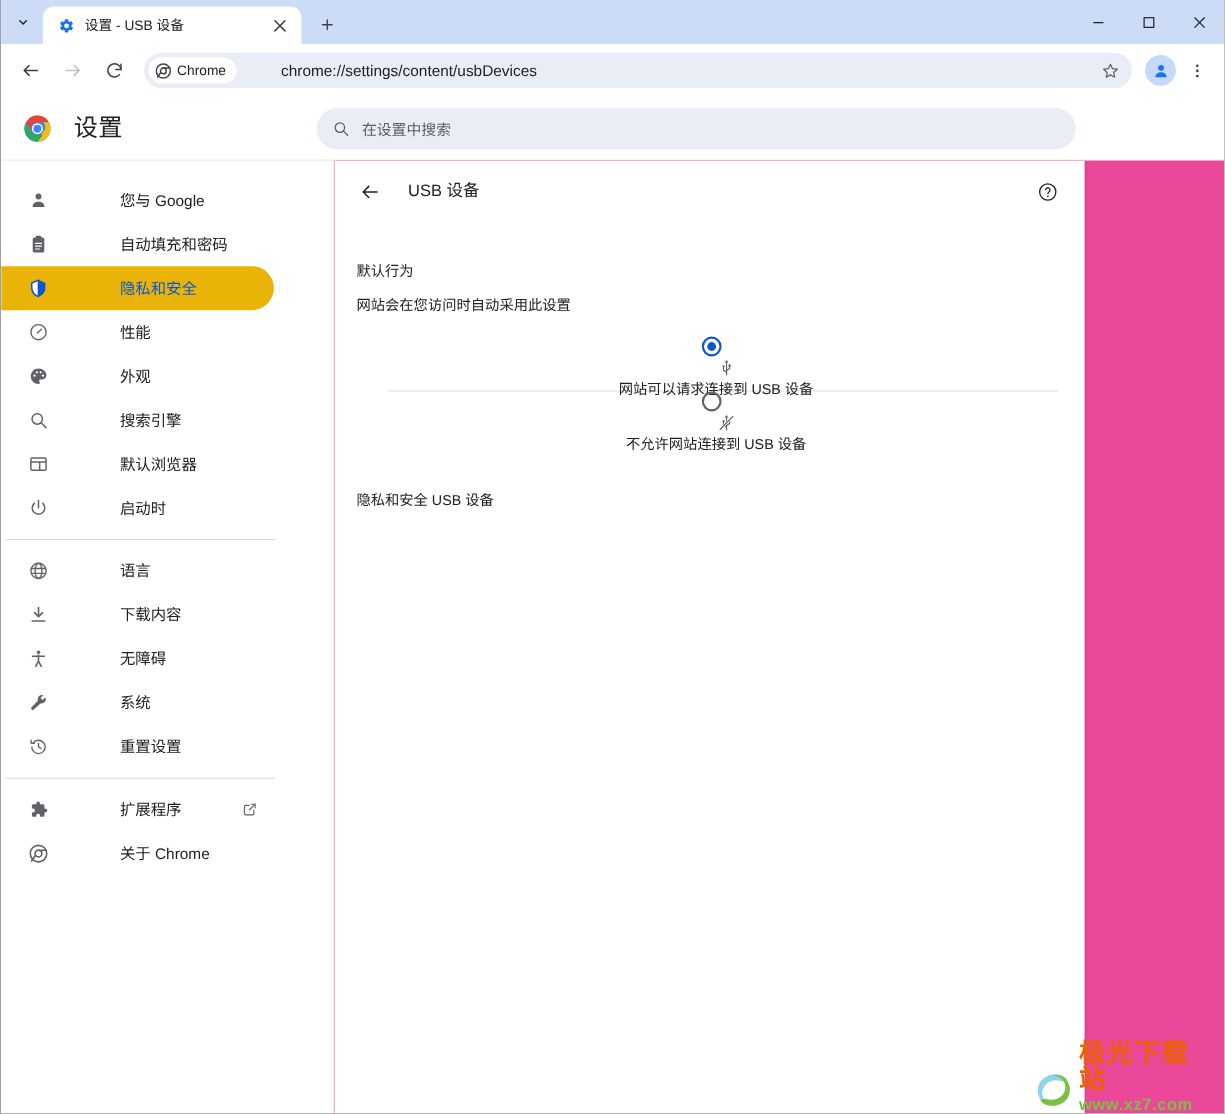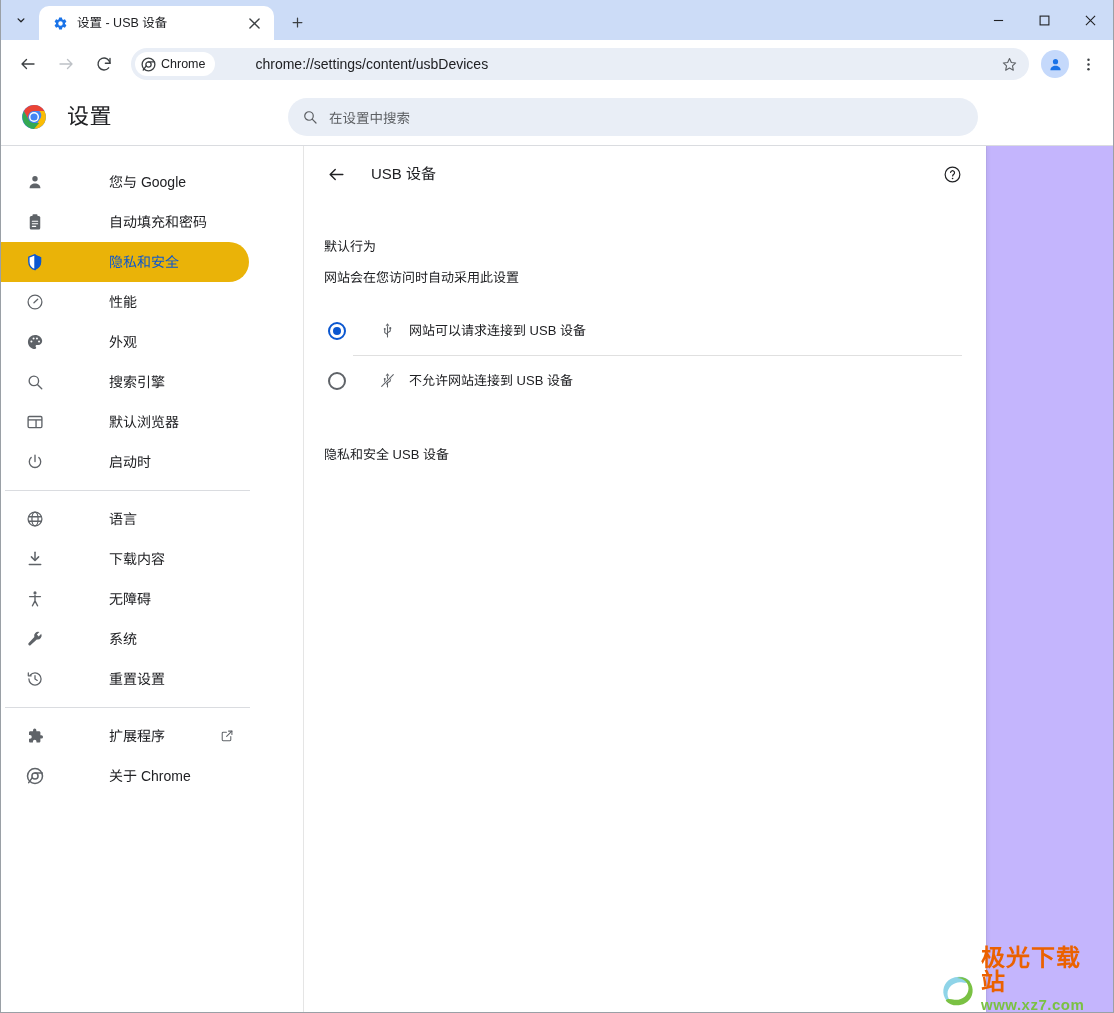--- a/index.html
+++ b/index.html
@@ -284,21 +284,21 @@
   .nav-divider {
     height: 1px;
     background: #dadce0;
     margin: 8px 53px 8px 4px;
   }
 
   
   #content-scroll {
     position: absolute;
     left: 303px; right: 0; top: 0; bottom: 0;
-    background: #c4b5fd;
+    background: #ec4899;
     overflow: hidden;
   }
   #content-card {
     position: absolute;
     left: 0; top: 0;
     width: 682px;
     min-height: 100%;
     background: #ffffff;
     box-shadow: 0 0 0 1px rgba(0,0,0,0.04), 2px 0 4px rgba(0,0,0,0.06);
   }
@@ -353,20 +353,21 @@
   }
 
   #radio-group { margin-top: 18px; }
   .radio-row {
     display: flex;
     align-items: center;
     height: 49px;
     padding-left: 20px;
     padding-right: 20px;
     cursor: pointer;
+    flex-direction: column;
   }
   .radio-circle {
     width: 18px; height: 18px;
     border-radius: 50%;
     border: 2px solid #5f6368;
     flex: 0 0 18px;
     display: flex; align-items: center; justify-content: center;
     margin-left: 4px;
   }
   .radio-row.checked .radio-circle { border-color: #0b57d0; }

